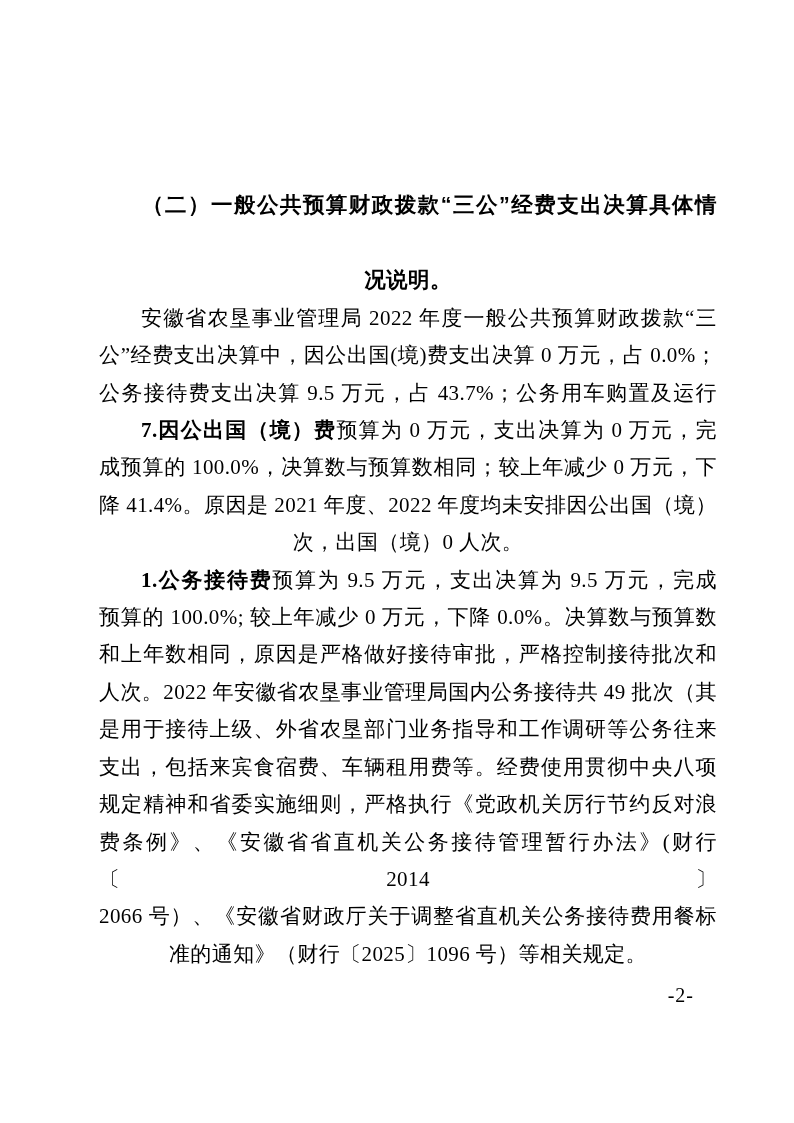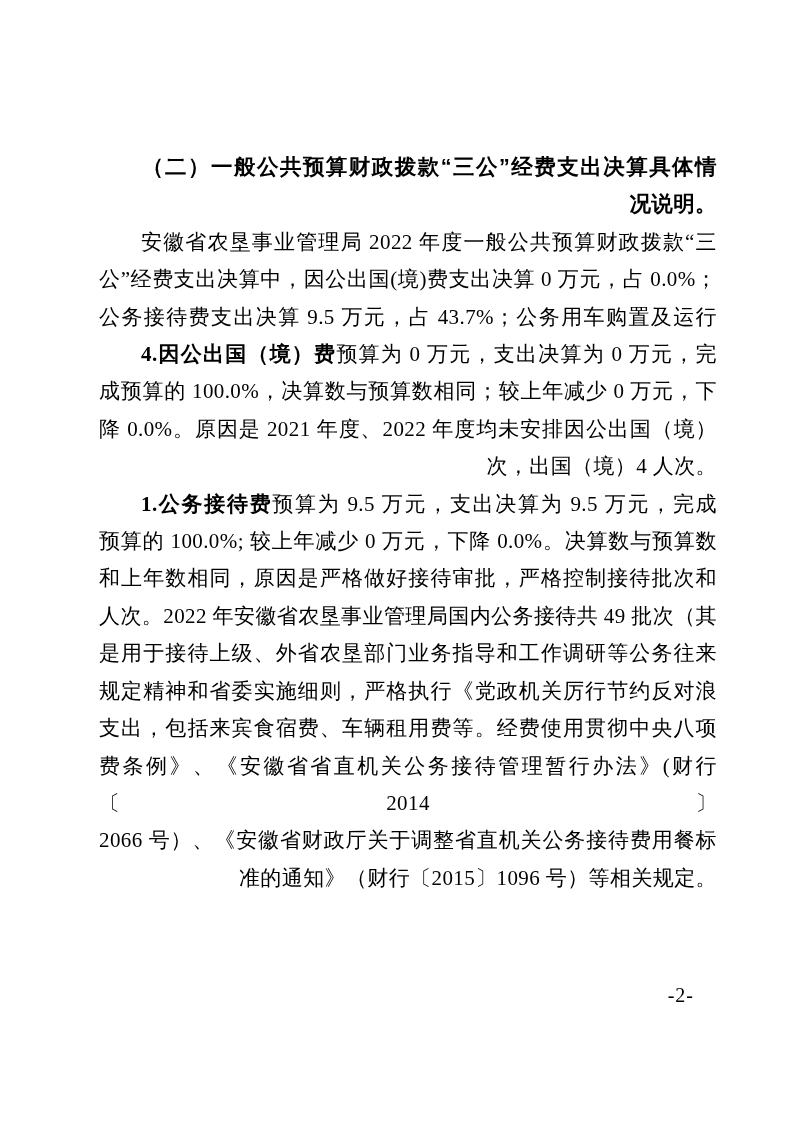--- a/index.html
+++ b/index.html
@@ -20,32 +20,33 @@
     position: absolute;
     left: 99px; top: 149px; width: 618px;
     font-size: 21px;
     line-height: 37.4px;
     letter-spacing: 0.4px;
   }
   .line {
     margin: 0; padding: 0;
     min-height: 37.4px;
     font-weight: normal;
-    text-align: right;
+    text-align: center;
     white-space: normal;
   }
   .j {
     text-align: justify;
     text-align-last: justify;
   }
   .indent { text-indent: 2em; }
   .title {
     font-weight: bold;
     font-family: "Liberation Sans", sans-serif;
     font-size: 21.5px;
+    margin-top: 38px;
   }
   .lead { font-weight: bold; }
   .pagenum {
     position: absolute;
     right: 100px; top: 984px;
     font-size: 20px;
     letter-spacing: 1px;
     color: #000000;
   }
 </style>
@@ -55,32 +56,32 @@
 <div class="page">
   <div class="doc">
 
     <div class="line title indent j">（二）一般公共预算财政拨款“三公”经费支出决算具体情</div>
     <div class="line title">况说明。</div>
 
     <p class="line indent j"><span>安徽省农垦事业管理局 2022 年度一般公共预算财政拨款“三</span></p>
     <p class="line j"><span>公”经费支出决算中，因公出国(境)费支出决算 0 万元，占 0.0%；</span></p>
     <p class="line j"><span>公务接待费支出决算 9.5 万元，占 43.7%；公务用车购置及运行</span></p>
 
-    <p class="line indent j"><b class="lead">4.因公出国（境）费</b><span>预算为 0 万元，支出决算为 0 万元，完</span></p>
+    <p class="line indent j"><b class="lead">7.因公出国（境）费</b><span>预算为 0 万元，支出决算为 0 万元，完</span></p>
     <p class="line j"><span>成预算的 100.0%，决算数与预算数相同；较上年减少 0 万元，下</span></p>
-    <p class="line j"><span>降 0.0%。原因是 2021 年度、2022 年度均未安排因公出国（境）</span></p>
-    <p class="line"><span>次，出国（境）4 人次。</span></p>
+    <p class="line j"><span>降 41.4%。原因是 2021 年度、2022 年度均未安排因公出国（境）</span></p>
+    <p class="line"><span>次，出国（境）0 人次。</span></p>
 
     <p class="line indent j"><b class="lead">1.公务接待费</b><span>预算为 9.5 万元，支出决算为 9.5 万元，完成</span></p>
     <p class="line j"><span>预算的 100.0%; 较上年减少 0 万元，下降 0.0%。决算数与预算数</span></p>
     <p class="line j"><span>和上年数相同，原因是严格做好接待审批，严格控制接待批次和</span></p>
     <p class="line j"><span>人次。2022 年安徽省农垦事业管理局国内公务接待共 49 批次（其</span></p>
     <p class="line j"><span>是用于接待上级、外省农垦部门业务指导和工作调研等公务往来</span></p>
+    <p class="line j"><span>支出，包括来宾食宿费、车辆租用费等。经费使用贯彻中央八项</span></p>
     <p class="line j"><span>规定精神和省委实施细则，严格执行《党政机关厉行节约反对浪</span></p>
-    <p class="line j"><span>支出，包括来宾食宿费、车辆租用费等。经费使用贯彻中央八项</span></p>
     <p class="line j"><span>费条例》、《安徽省省直机关公务接待管理暂行办法》(财行〔2014〕</span></p>
     <p class="line j"><span>2066 号）、《安徽省财政厅关于调整省直机关公务接待费用餐标</span></p>
-    <p class="line"><span>准的通知》（财行〔2015〕1096 号）等相关规定。</span></p>
+    <p class="line"><span>准的通知》（财行〔2025〕1096 号）等相关规定。</span></p>
 
   </div>
 
   <div class="pagenum">-2-</div>
 </div>
 
 </body></html>

